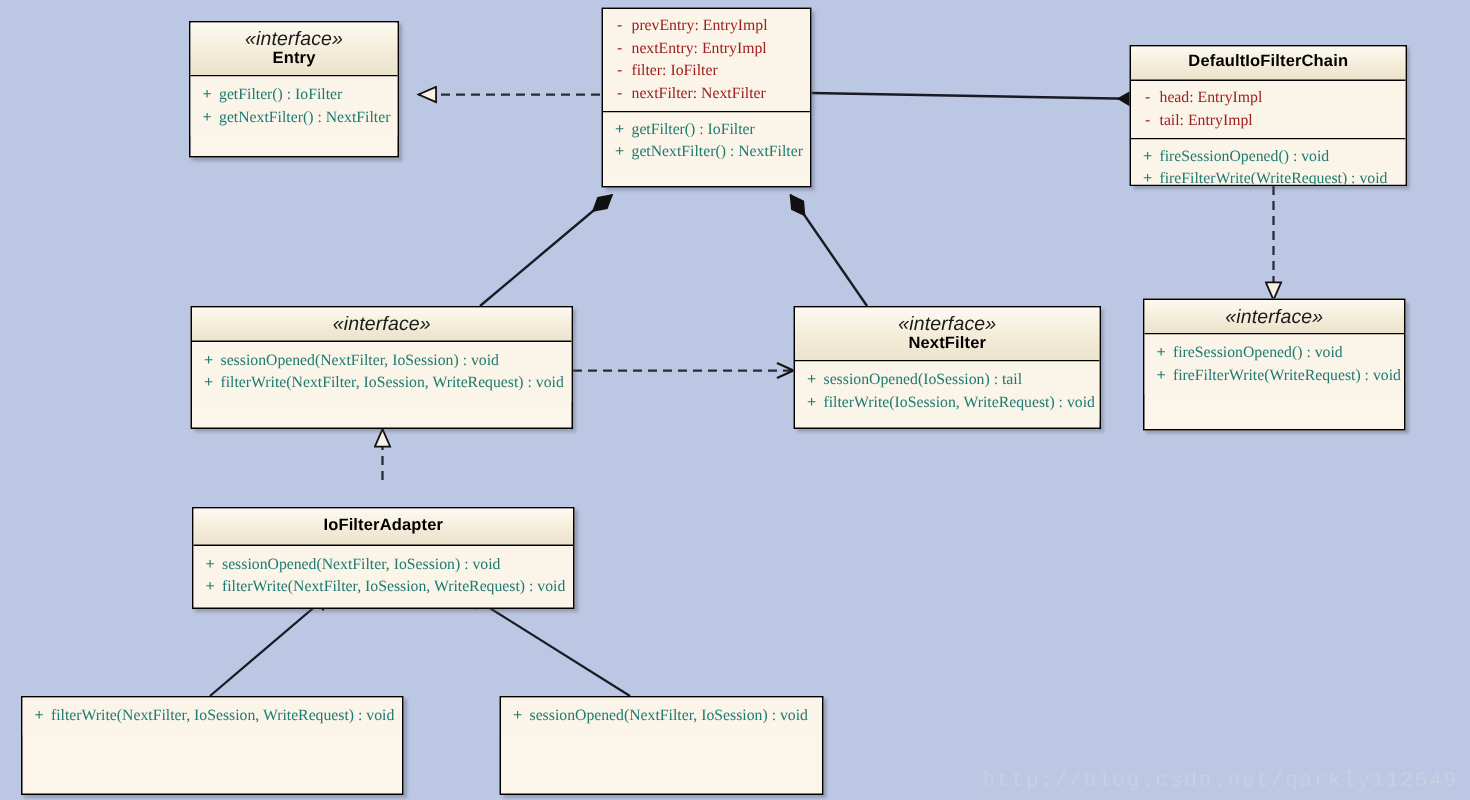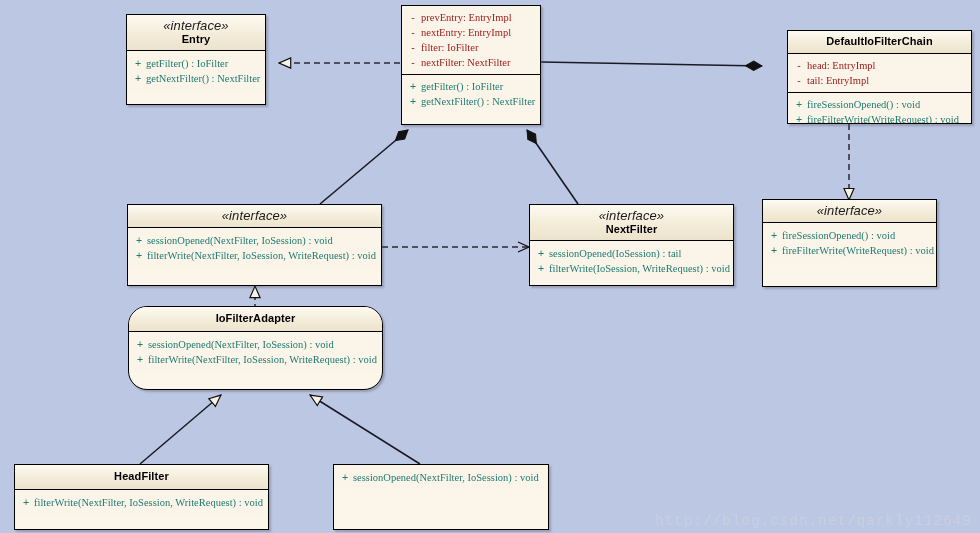--- a/index.html
+++ b/index.html
@@ -192,21 +192,21 @@
         <span class="vis">+</span>
         <span class="mtext">getFilter() : IoFilter</span>
       </div>
       <div class="member meth">
         <span class="vis">+</span>
         <span class="mtext">getNextFilter() : NextFilter</span>
       </div>
     </div>
   </div>
 
-  <div class="umlbox" style="left:787px; top:30px; width:185px; height:94px;">
+  <div class="umlbox" style="left:753px; top:30px; width:185px; height:94px;">
     <div class="box-header" style="padding-top:4px; padding-bottom:5px;">
       <span class="cls-name">DefaultIoFilterChain</span>
     </div>
     <div class="compartment attrs" style="padding-top:4px; padding-bottom:4px;">
       <div class="member attr">
         <span class="vis">-</span>
         <span class="mtext">head:  EntryImpl</span>
       </div>
       <div class="member attr">
         <span class="vis">-</span>
@@ -267,40 +267,37 @@
         <span class="vis">+</span>
         <span class="mtext">fireSessionOpened() : void</span>
       </div>
       <div class="member meth">
         <span class="vis">+</span>
         <span class="mtext">fireFilterWrite(WriteRequest) : void</span>
       </div>
     </div>
   </div>
 
-  <div class="umlbox" style="left:128px; top:306px; width:255px; height:84px;border-radius:19px;">
+  <div class="umlbox" style="left:128px; top:338px; width:255px; height:68px;">
     <div class="box-header" style="padding-top:5px; padding-bottom:6px;">
       <span class="cls-name">IoFilterAdapter</span>
     </div>
     <div class="compartment meths">
       <div class="member meth">
         <span class="vis">+</span>
         <span class="mtext">sessionOpened(NextFilter, IoSession) : void</span>
       </div>
       <div class="member meth">
         <span class="vis">+</span>
         <span class="mtext">filterWrite(NextFilter, IoSession, WriteRequest) : void</span>
       </div>
     </div>
   </div>
 
   <div class="umlbox" style="left:14px; top:464px; width:255px; height:66px;">
-    <div class="box-header" style="padding-top:5px; padding-bottom:6px;">
-      <span class="cls-name">HeadFilter</span>
-    </div>
     <div class="compartment meths">
       <div class="member meth">
         <span class="vis">+</span>
         <span class="mtext">filterWrite(NextFilter, IoSession, WriteRequest) : void</span>
       </div>
     </div>
   </div>
 
   <div class="umlbox" style="left:333px; top:464px; width:216px; height:66px;">
     <div class="compartment meths">

